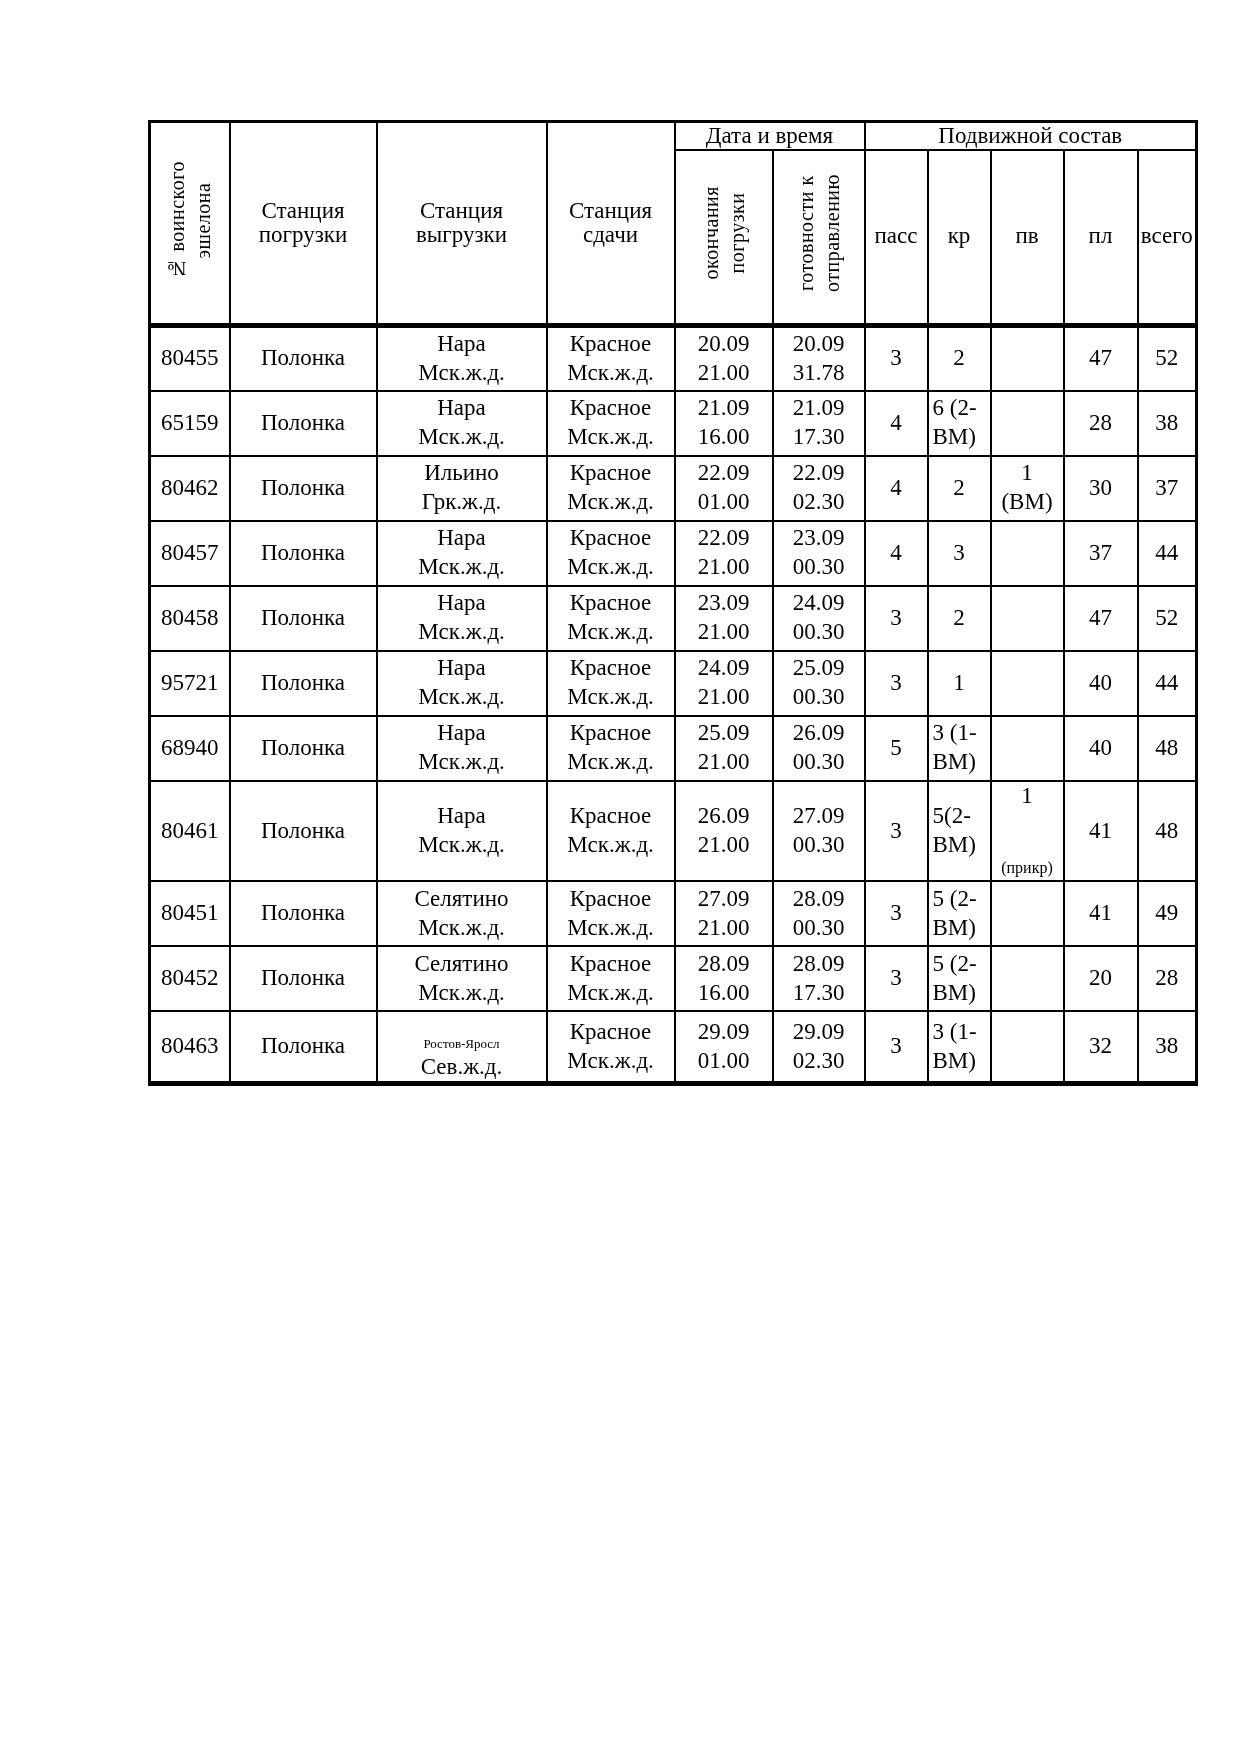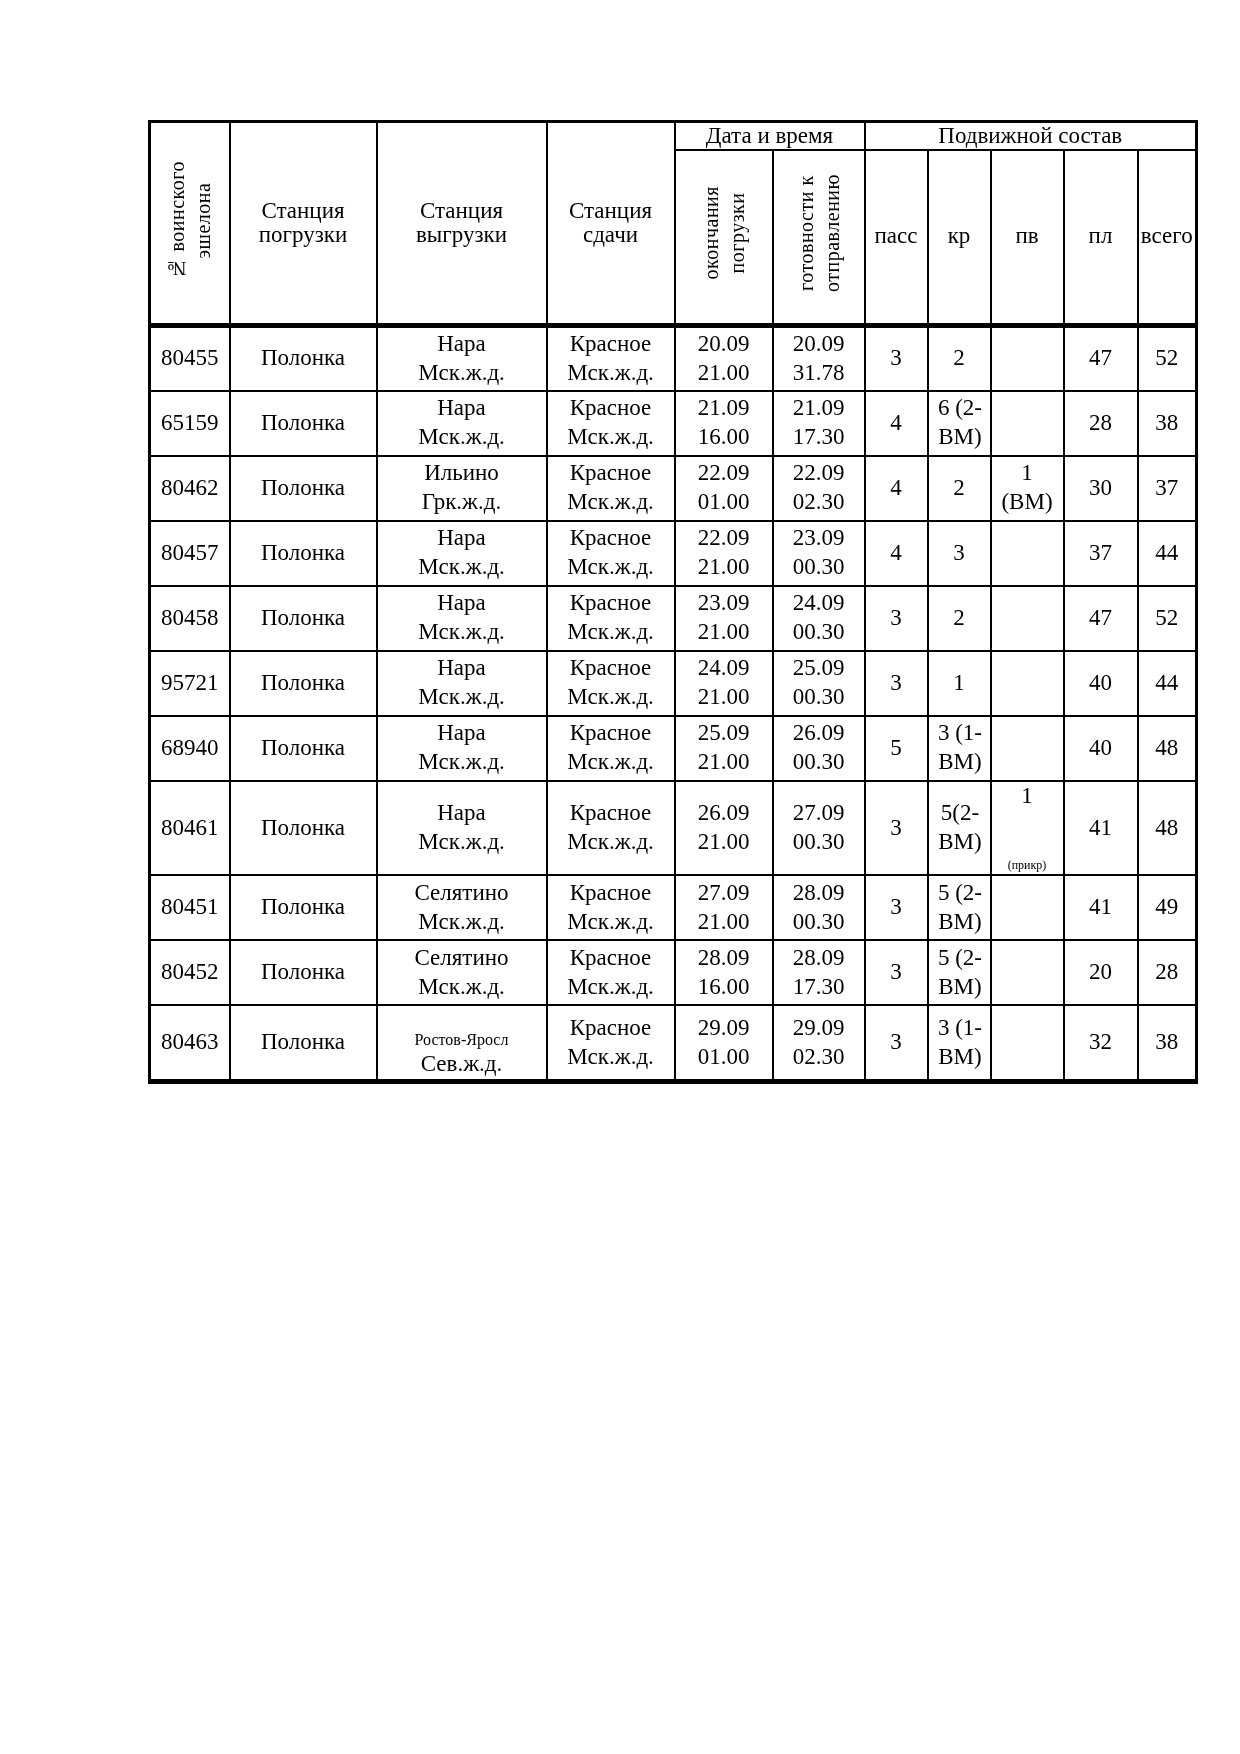--- a/index.html
+++ b/index.html
@@ -45,23 +45,23 @@
   
   .vtext {
     display: inline-block;
     writing-mode: vertical-rl;
     transform: rotate(180deg);
     white-space: pre-line;
     font-size: 20px;
     line-height: 1.3;
     letter-spacing: 0.5px;
   }
-  td.left-cell { text-align: center; padding-left: 4px; }
-  .fs-small { font-size: 16px; margin-top: 24px; }
-  .fs-tiny  { font-size: 12px; line-height: 1.5; margin-top: 46px; }
+  td.left-cell { text-align: left; padding-left: 4px; }
+  .fs-small { font-size: 13px; margin-top: 24px; }
+  .fs-tiny  { font-size: 16px; line-height: 1.5; margin-top: 46px; }
 </style>
 </head>
 <body>
 
 <div class="page">
   <table class="schedule">
     <colgroup>
       <col style="width:80px">
         <col style="width:147px">
         <col style="width:170px">

